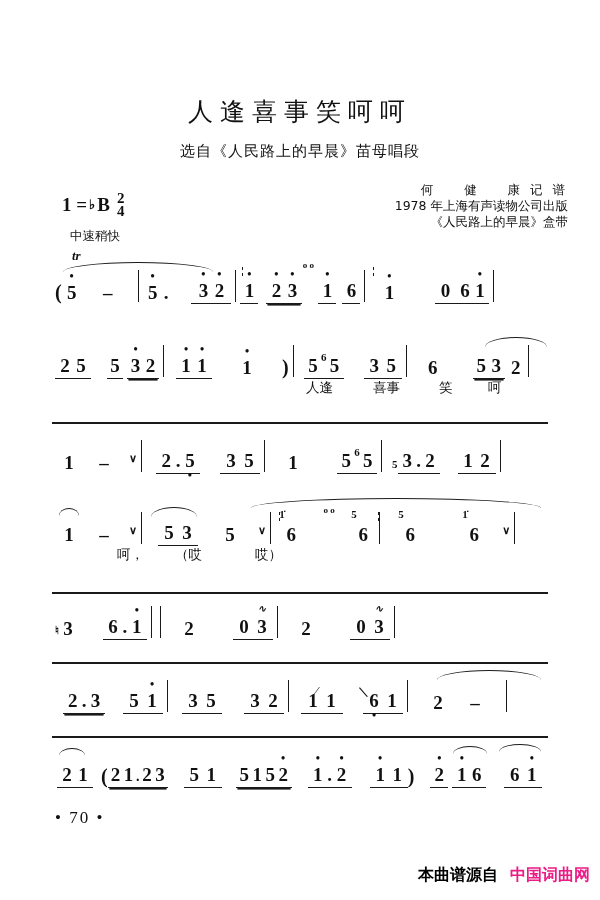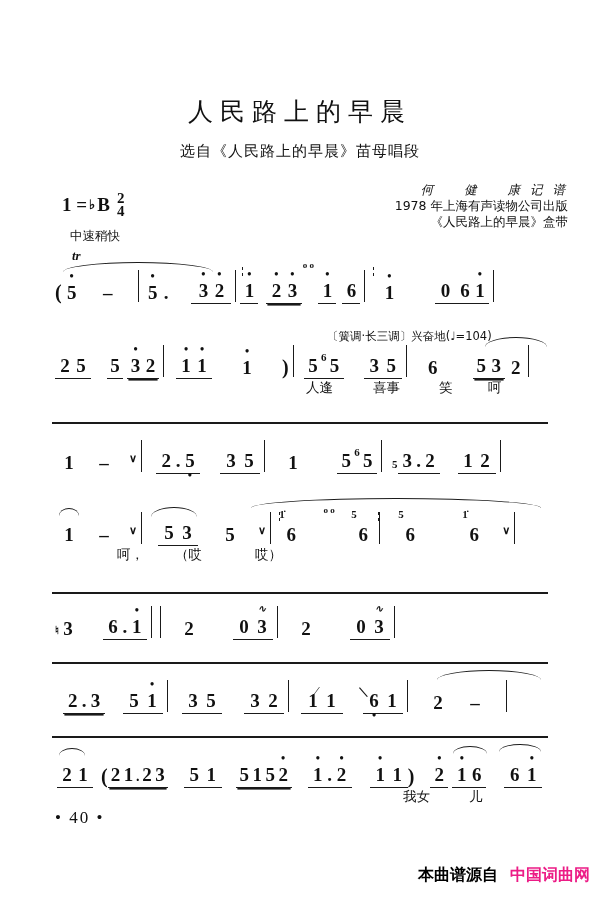--- a/index.html
+++ b/index.html
@@ -51,21 +51,20 @@
     right: 32px;
     top: 182px;
     text-align: right;
     font-size: 12.5px;
     line-height: 16px;
     font-family: "DejaVu Sans", sans-serif;
   }
   .credits .arranger {
     letter-spacing: 3px;
     white-space: pre;
-    font-style: italic;
   }
 
   
   .keysig {
     position: absolute;
     left: 62px;
     top: 192px;
     font-size: 19px;
     font-weight: bold;
     font-family: "Liberation Serif", serif;
@@ -240,21 +239,21 @@
     font-weight: bold;
   }
   .footer .src { color: #000; }
   .footer .site { color: #ec1c86; }
 </style>
 </head>
 <body>
 
 <div class="page">
 
-  <div class="title">人民路上的早晨</div>
+  <div class="title">人逢喜事笑呵呵</div>
   <div class="subtitle">选自《人民路上的早晨》苗母唱段</div>
 
   <div class="credits">
     <div class="arranger">何    健    康 记 谱</div>
     <div>1978 年上海有声读物公司出版</div>
     <div>《人民路上的早晨》盒带</div>
   </div>
 
   <div class="keysig">
     <span>1 =</span>
@@ -303,21 +302,20 @@
         <span class="note beam" style="width:20px; margin-left:36px;">0</span>
         <span class="note beam" style="width:34px;">
           <span class="note" style="width:15px;">6</span><span class="note up-dot" style="width:15px;">1</span>
         </span>
       </div>
       <span class="bar"></span>
     </div>
   </div>
 
   <div class="system" style="top:345px;">
-    <div class="annot" style="left:272px; top:-16px;">〔簧调·长三调〕兴奋地(♩=104)</div>
     <div class="notes">
       <div class="slur" style="left:430px; top:-8px; width:62px;"></div>
       <div class="measure">
         <span class="note beam" style="width:36px;">
           <span class="note" style="width:16px;">2</span><span class="note" style="width:16px;">5</span>
         </span>
         <span class="note beam" style="width:16px; margin-left:16px;">5</span>
         <span class="note beam beam2" style="width:32px; margin-left:4px;">
           <span class="note up-dot" style="width:15px;">3</span><span class="note" style="width:15px;">2</span>
         </span>
@@ -547,26 +545,22 @@
         <span class="note beam up-dot" style="width:18px; margin-left:8px;">2</span>
         <span class="note beam" style="width:34px; margin-left:4px;">
           <span class="note up-dot" style="width:15px;">1</span><span class="note" style="width:15px;">6</span>
         </span>
         <span class="note beam" style="width:38px; margin-left:18px;">
           <span class="note" style="width:17px;">6</span><span class="note up-dot" style="width:17px;">1</span>
         </span>
       </div>
       <span class="bar"></span>
     </div>
-    <div class="lyrics">
-      <span style="position:absolute; left:348px;">我女</span>
-      <span style="position:absolute; left:414px;">儿</span>
-    </div>
-  </div>
-
-  <div class="pageno">• 40 •</div>
+  </div>
+
+  <div class="pageno">• 70 •</div>
 
   <div class="footer">
     <span class="src">本曲谱源自</span>
     <span class="site" style="color: rgb(236, 28, 134);">中国词曲网</span>
   </div>
 
 </div>
 
 </body></html>

